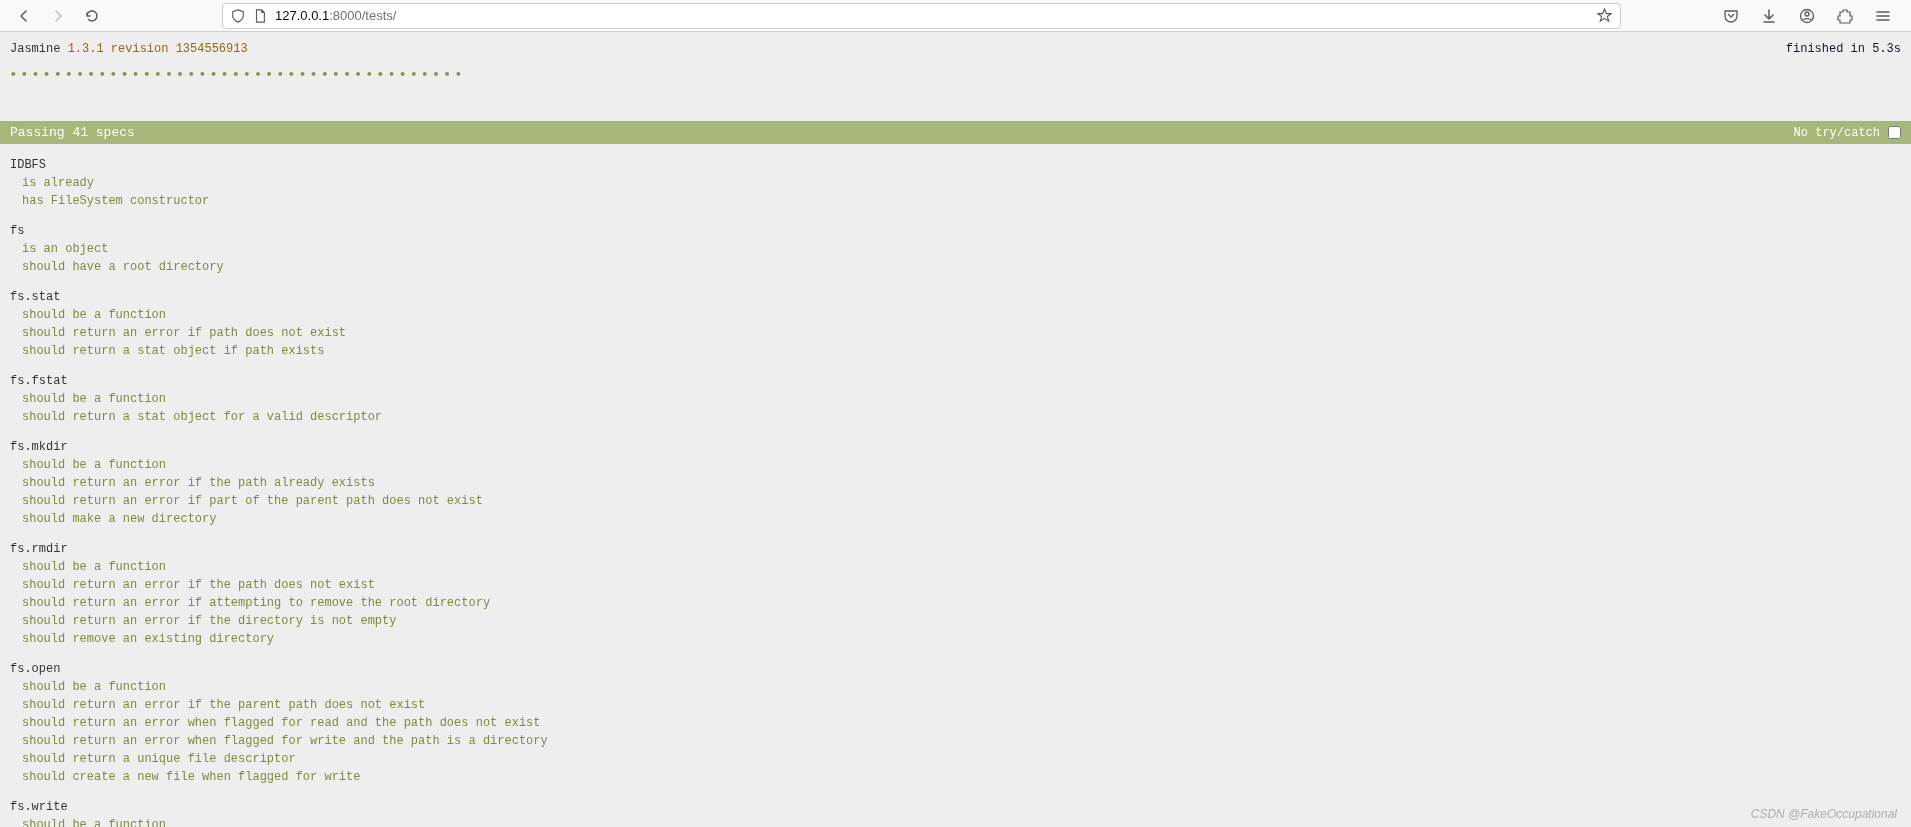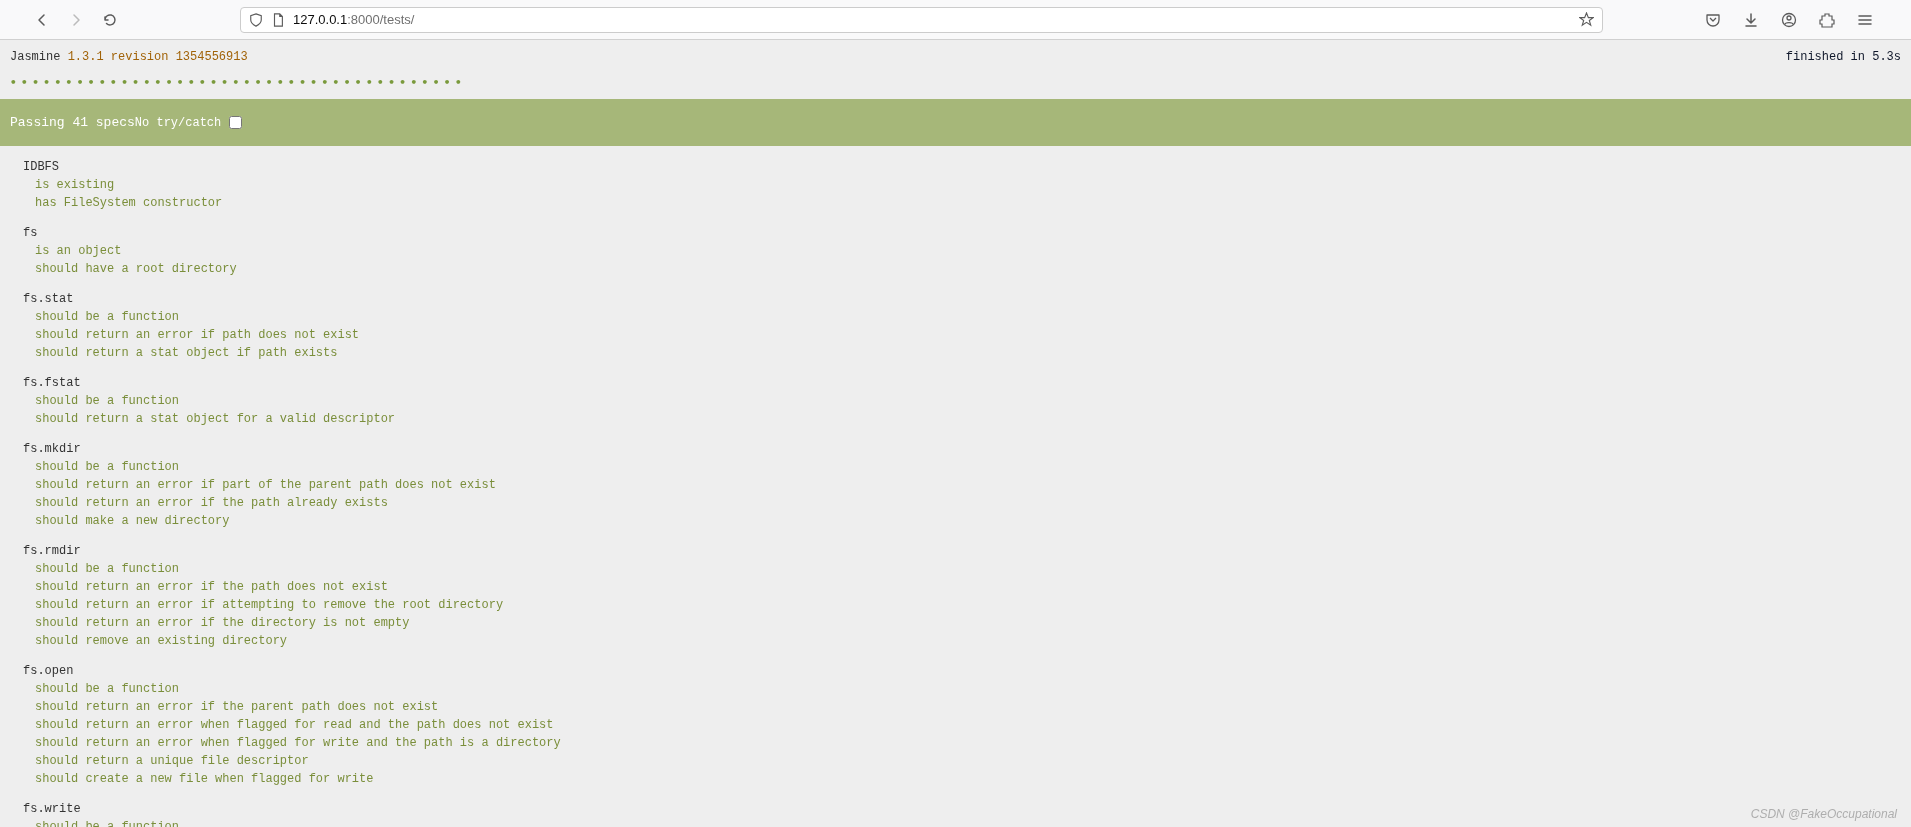--- a/index.html
+++ b/index.html
@@ -1,22 +1,22 @@
 <!DOCTYPE html>
 <html><head>
   <meta charset="utf-8">
   <style>
     * { margin: 0; padding: 0; box-sizing: border-box; }
     body { font-family: -apple-system, BlinkMacSystemFont, "Segoe UI", sans-serif; background: #eeeeee; }
     
     .browser-toolbar {
       display: flex;
       align-items: center;
-      height: 40px;
-      padding: 0 28px;
+      height: 32px;
+      padding: 0 10px;
       background: #f9f9fa;
       border-bottom: 1px solid #d0d0d0;
       gap: 6px;
     }
     .nav-btn {
       width: 28px;
       height: 28px;
       display: flex;
       align-items: center;
       justify-content: center;
@@ -61,35 +61,36 @@
       font-family: monospace;
       font-size: 11px;
       font-weight: bold;
     }
     
     .summary-bar {
       background: #a6b779;
       color: #fff;
       font-family: "Courier New", monospace;
       font-size: 13px;
-      padding: 16px 10px;
-      display: flex;
-      justify-content: flex-start;
-      align-items: center;
+      padding: 4px 10px;
+      display: flex;
+      justify-content: space-between;
+      align-items: center;
+      margin-top: 30px;
     }
     .summary-bar label { display:flex; align-items:center; gap:8px; font-size:12px;}
     .summary-bar input { margin:0; }
     
     .results {
       padding: 12px 10px;
       font-family: "Courier New", monospace;
       font-size: 12px;
       line-height: 1.5;
     }
-    .suite { margin-bottom: 12px; margin-left: 13px; }
+    .suite { margin-bottom: 12px; }
     .suite-name { color: #333; }
     .spec { color: #7a8e3a; margin-left: 12px; cursor: pointer; }
     
     .watermark {
       position: fixed;
       bottom: 6px;
       right: 14px;
       color: rgba(120,120,120,0.55);
       font-size: 12px;
       font-style: italic;
@@ -180,21 +181,21 @@
   <span>Passing 41 specs</span>
   <label>
     <span>No try/catch</span>
     <input type="checkbox" style="">
   </label>
 </div>
 
 <div class="results" id="results">
     <div class="suite">
       <div class="suite-name">IDBFS</div>
-      <div class="spec">is existing</div>
+      <div class="spec">is already</div>
       <div class="spec">has FileSystem constructor</div>
     </div>
     <div class="suite">
       <div class="suite-name">fs</div>
       <div class="spec">is an object</div>
       <div class="spec">should have a root directory</div>
     </div>
     <div class="suite">
       <div class="suite-name">fs.stat</div>
       <div class="spec">should be a function</div>
@@ -202,22 +203,22 @@
       <div class="spec">should return a stat object if path exists</div>
     </div>
     <div class="suite">
       <div class="suite-name">fs.fstat</div>
       <div class="spec">should be a function</div>
       <div class="spec">should return a stat object for a valid descriptor</div>
     </div>
     <div class="suite">
       <div class="suite-name">fs.mkdir</div>
       <div class="spec">should be a function</div>
+      <div class="spec">should return an error if the path already exists</div>
       <div class="spec">should return an error if part of the parent path does not exist</div>
-      <div class="spec">should return an error if the path already exists</div>
       <div class="spec">should make a new directory</div>
     </div>
     <div class="suite">
       <div class="suite-name">fs.rmdir</div>
       <div class="spec">should be a function</div>
       <div class="spec">should return an error if the path does not exist</div>
       <div class="spec">should return an error if attempting to remove the root directory</div>
       <div class="spec">should return an error if the directory is not empty</div>
       <div class="spec">should remove an existing directory</div>
     </div>

